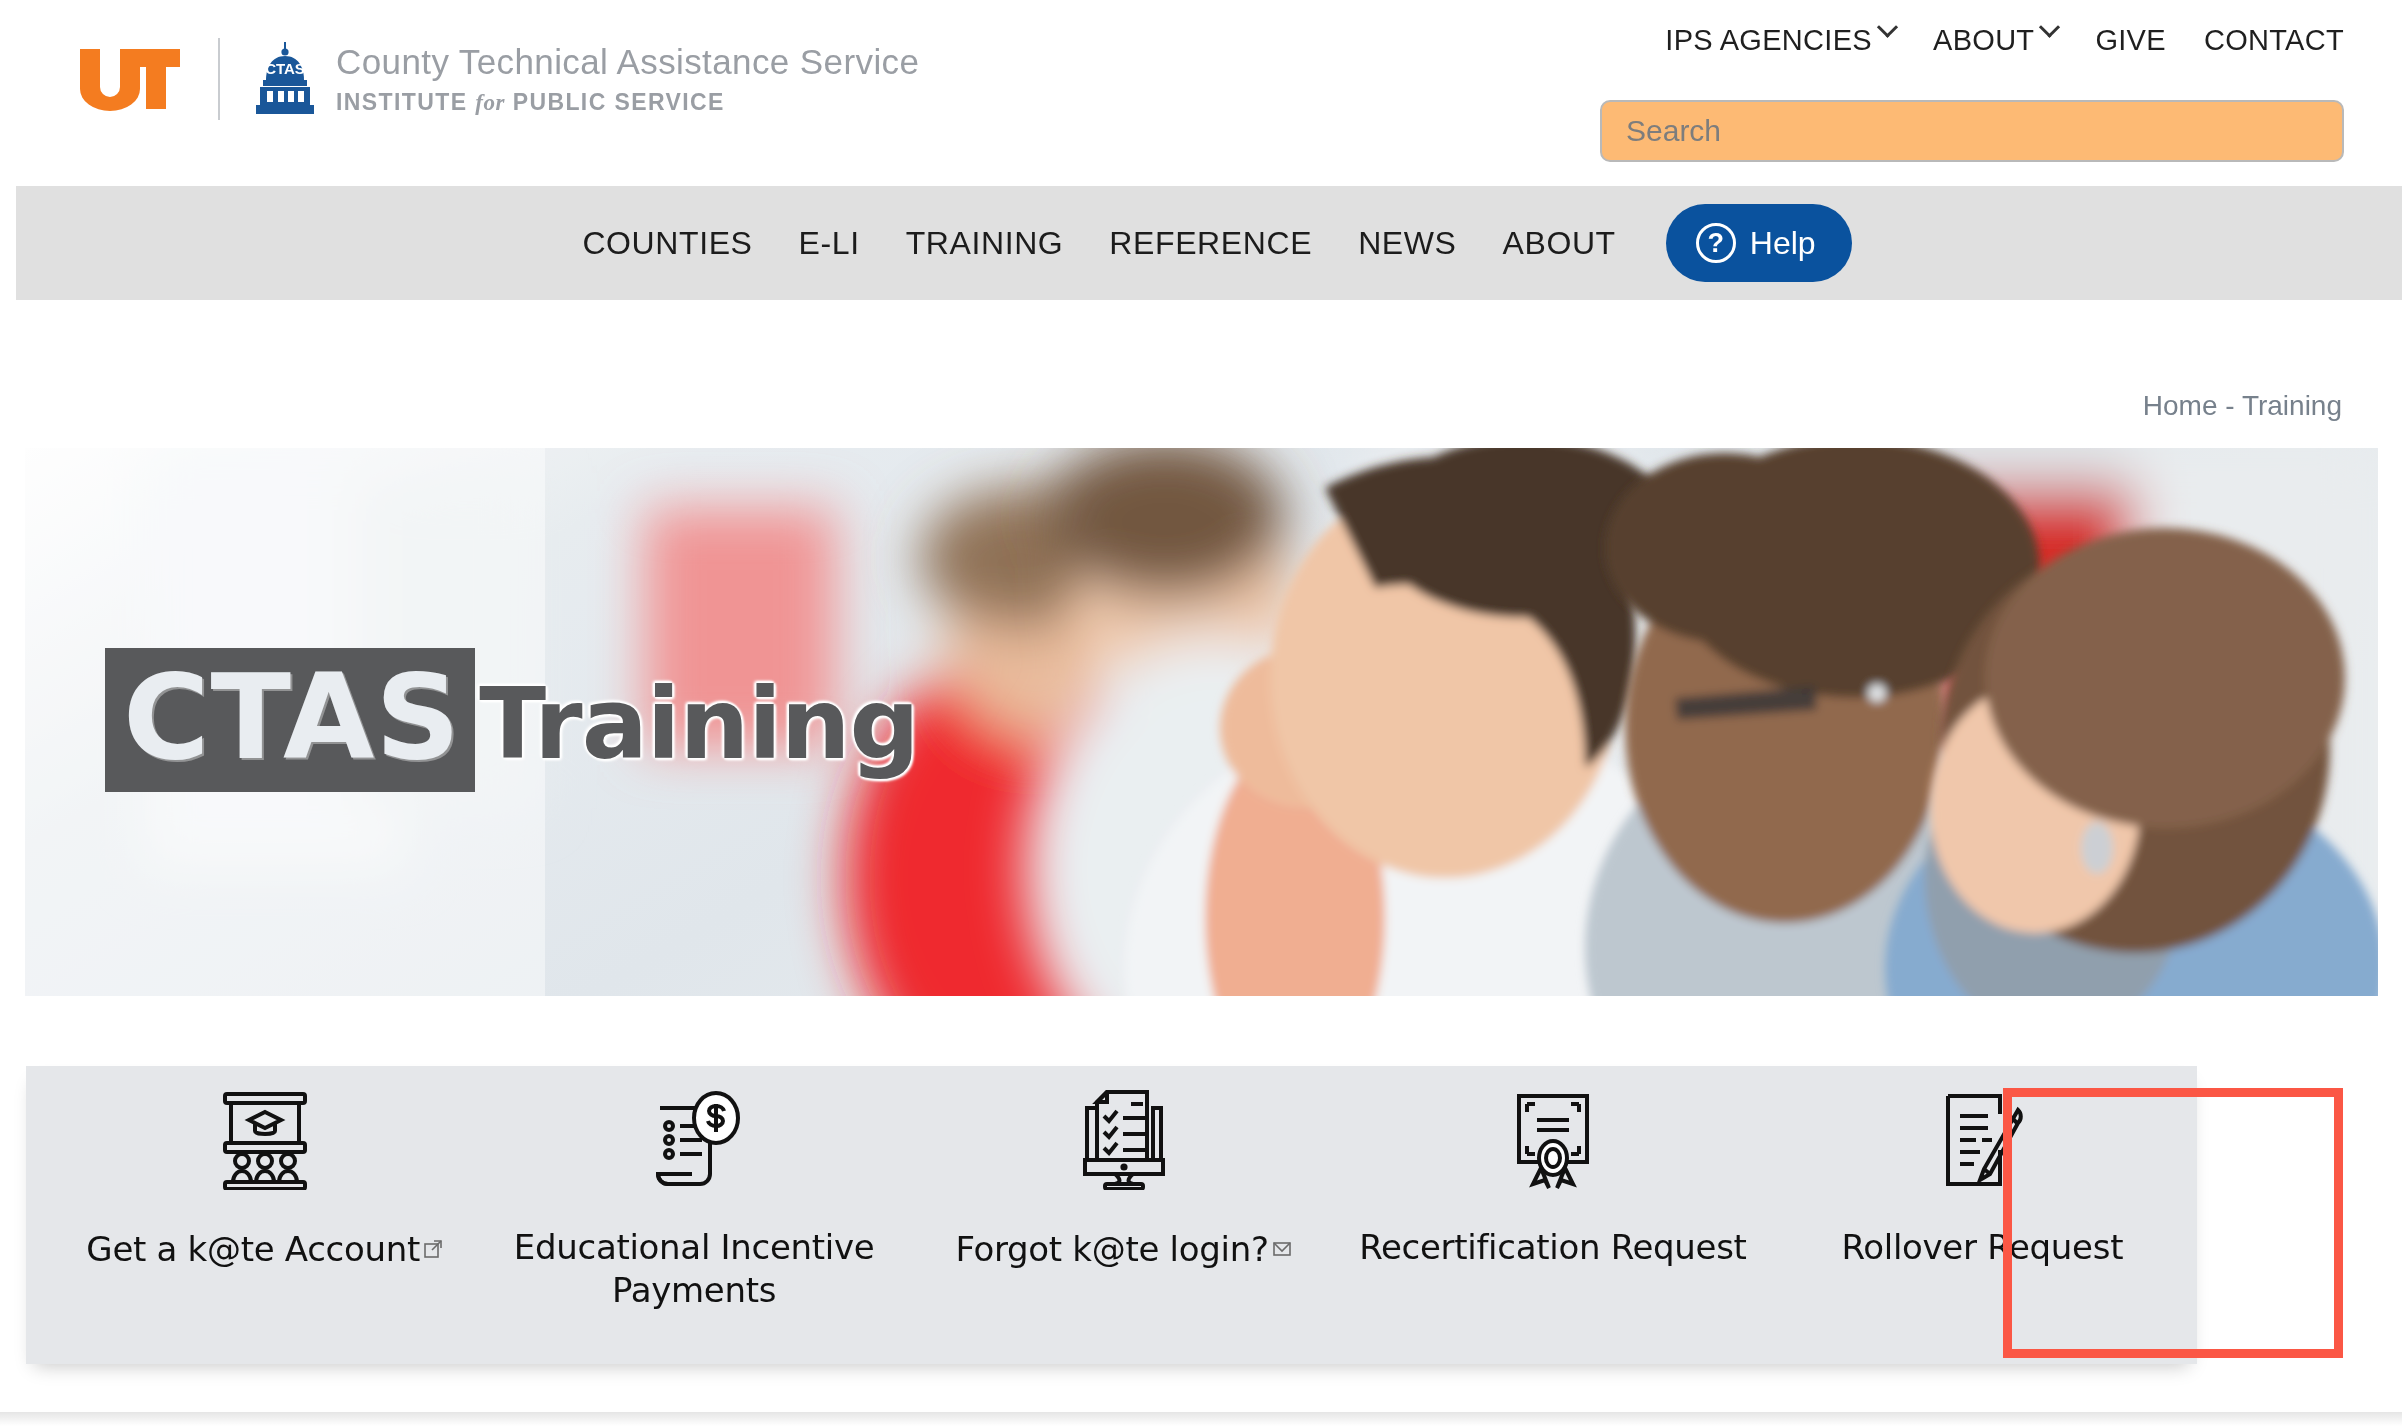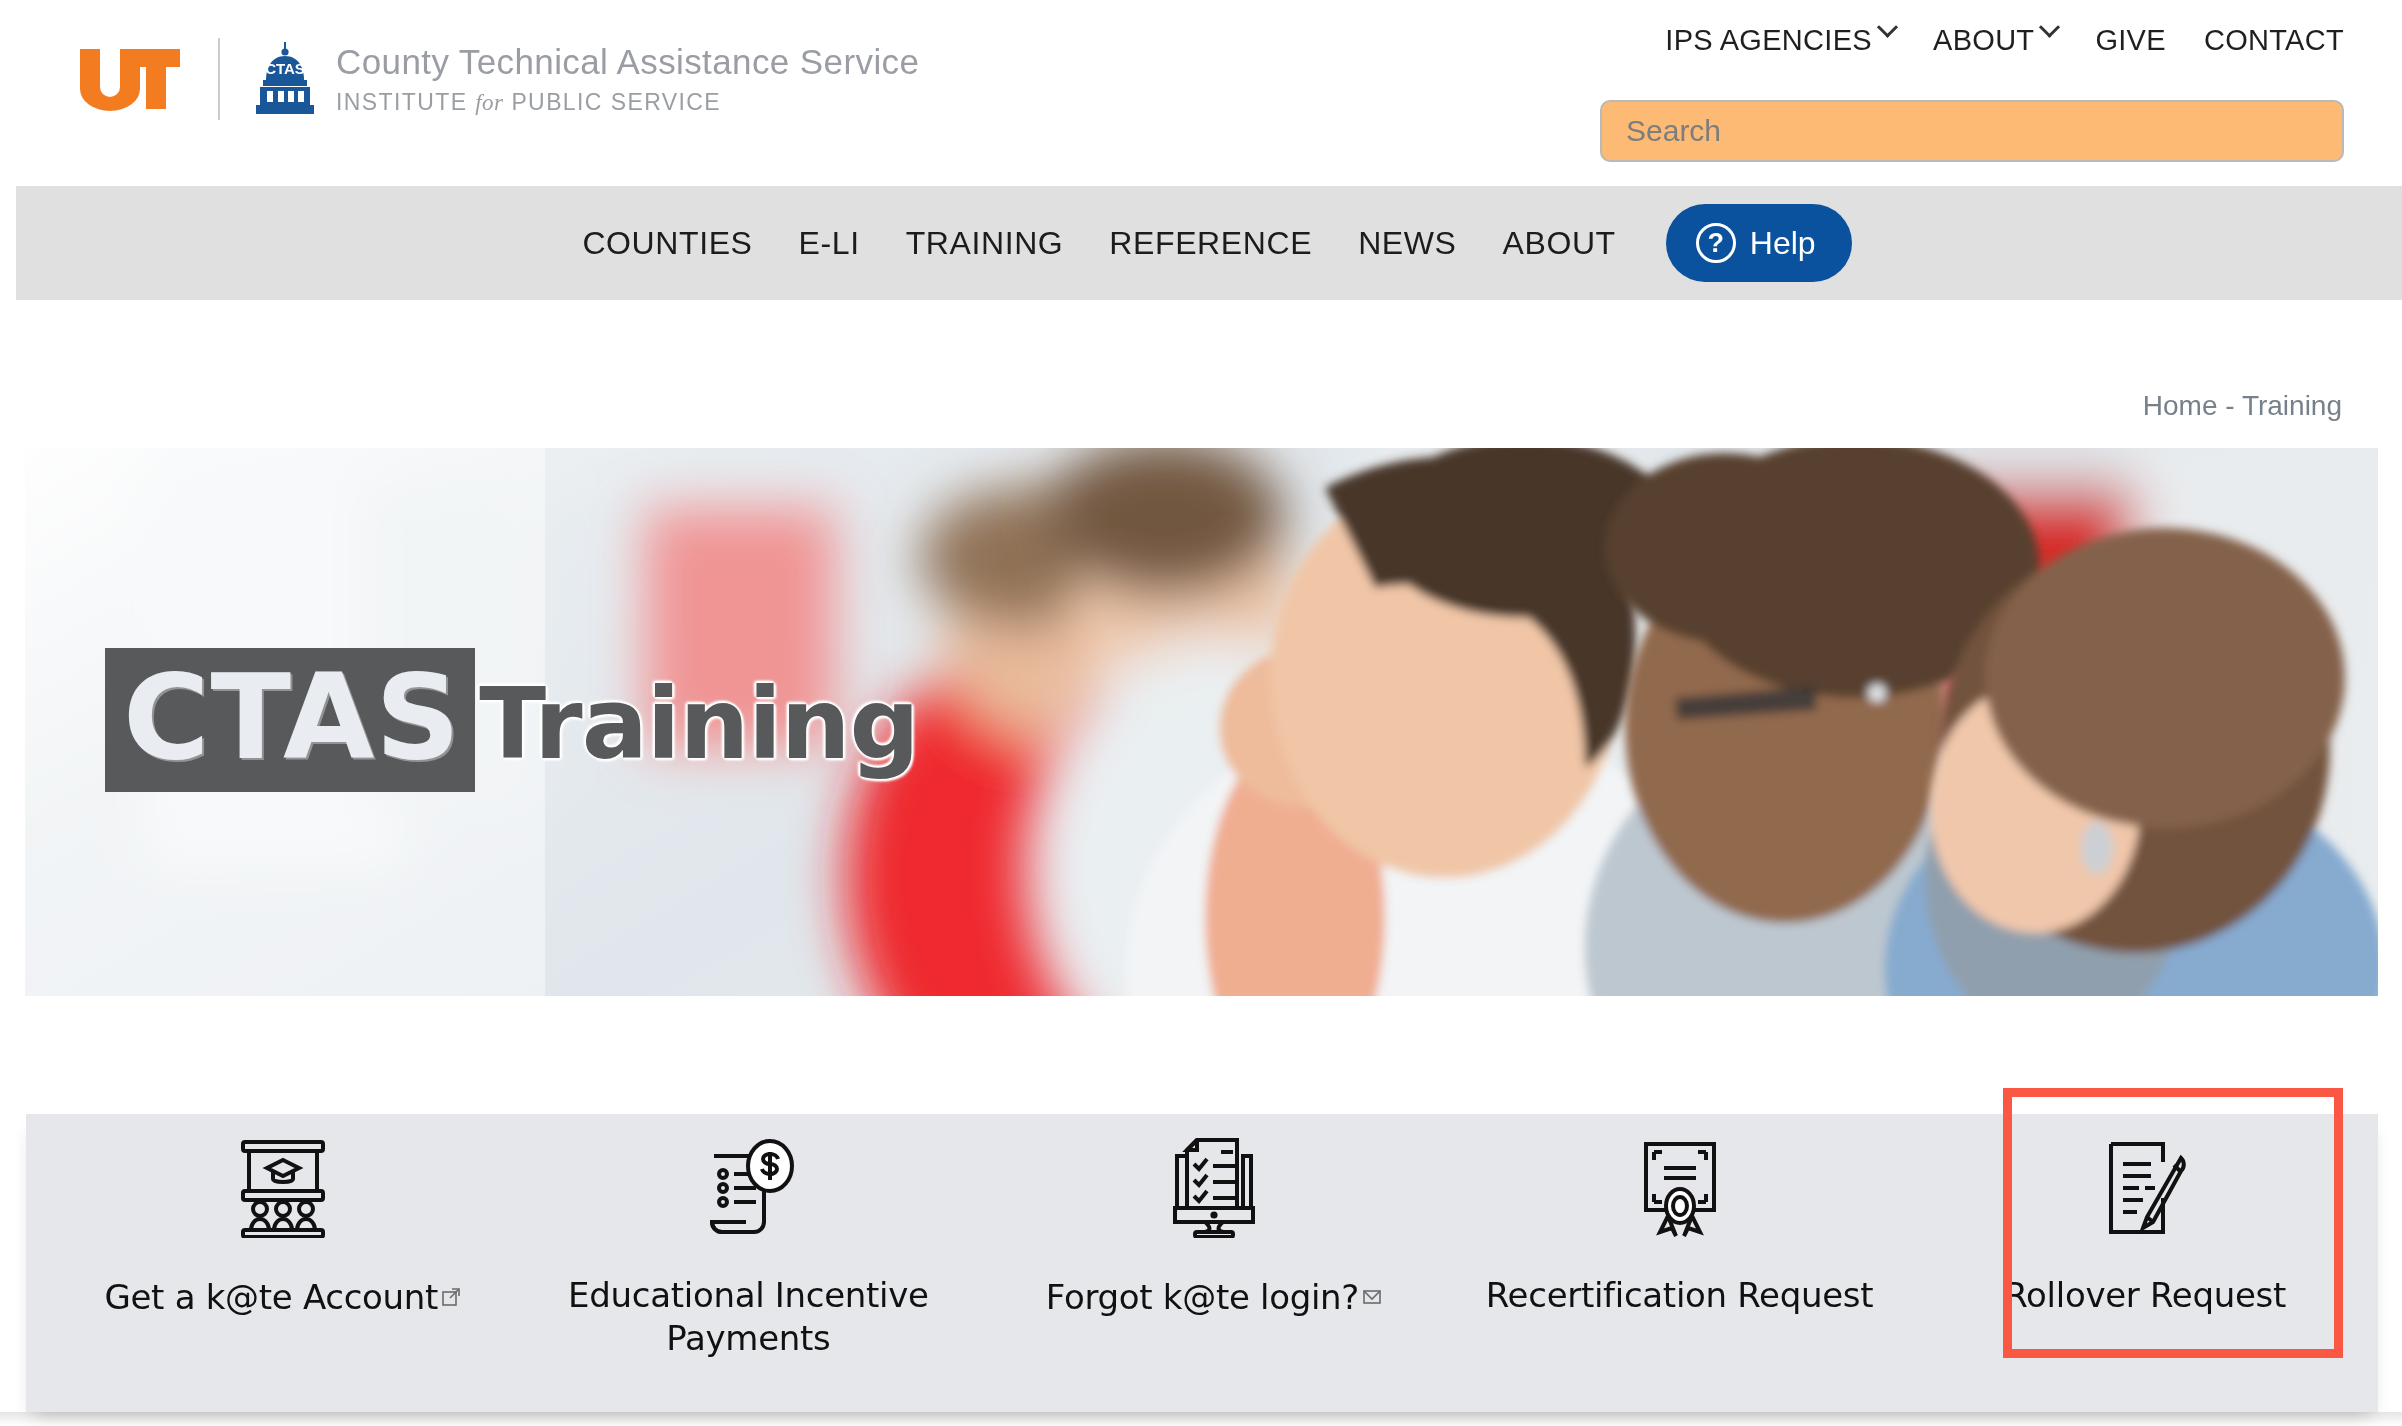--- a/index.html
+++ b/index.html
@@ -72,21 +72,21 @@
     white-space: nowrap;
     font-weight: 400;
   }
 
   .brand-line-2 {
     font-size: 23px;
     color: #9a9ea4;
     letter-spacing: 1.4px;
     margin-top: 6px;
     white-space: nowrap;
-    font-weight: 400;
+    font-weight: 700;
   }
   .brand-line-2 .for-italic {
     font-style: italic;
     font-family: "Liberation Serif", serif;
     letter-spacing: 0.5px;
   }
 
   
   .utility-nav {
     position: absolute;
@@ -242,22 +242,22 @@
        2px 0 2px #ffffff, -2px 0 2px #ffffff,
        0 2px 2px #ffffff, 0 -2px 2px #ffffff,
        2px 2px 3px #ffffff, -2px -2px 3px #ffffff;
     font-family: "DejaVu Sans", sans-serif;
   }
 
   
   .tile-bar {
     position: absolute;
     left: 26px;
-    top: 1114px;
-    width: 2352px;
+    top: 1066px;
+    width: 2171px;
     height: 298px;
     background: #e5e7ea;
     display: flex;
     align-items: flex-start;
     box-shadow: 0 10px 18px -8px rgba(0,0,0,0.22);
     padding-left: 24px;
   }
   .tile {
     flex: 1 1 0;
     height: 100%;

